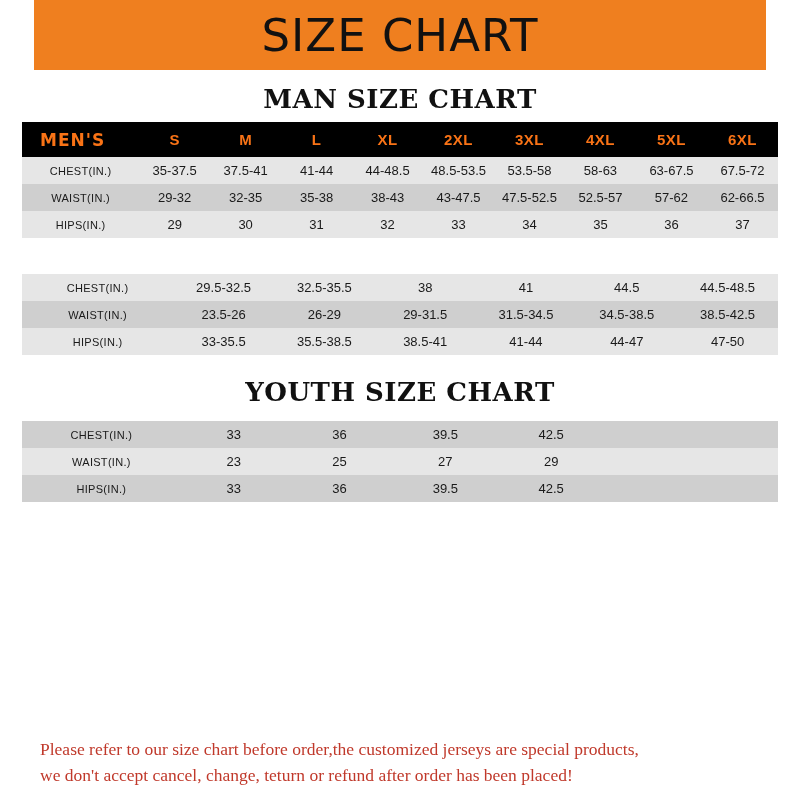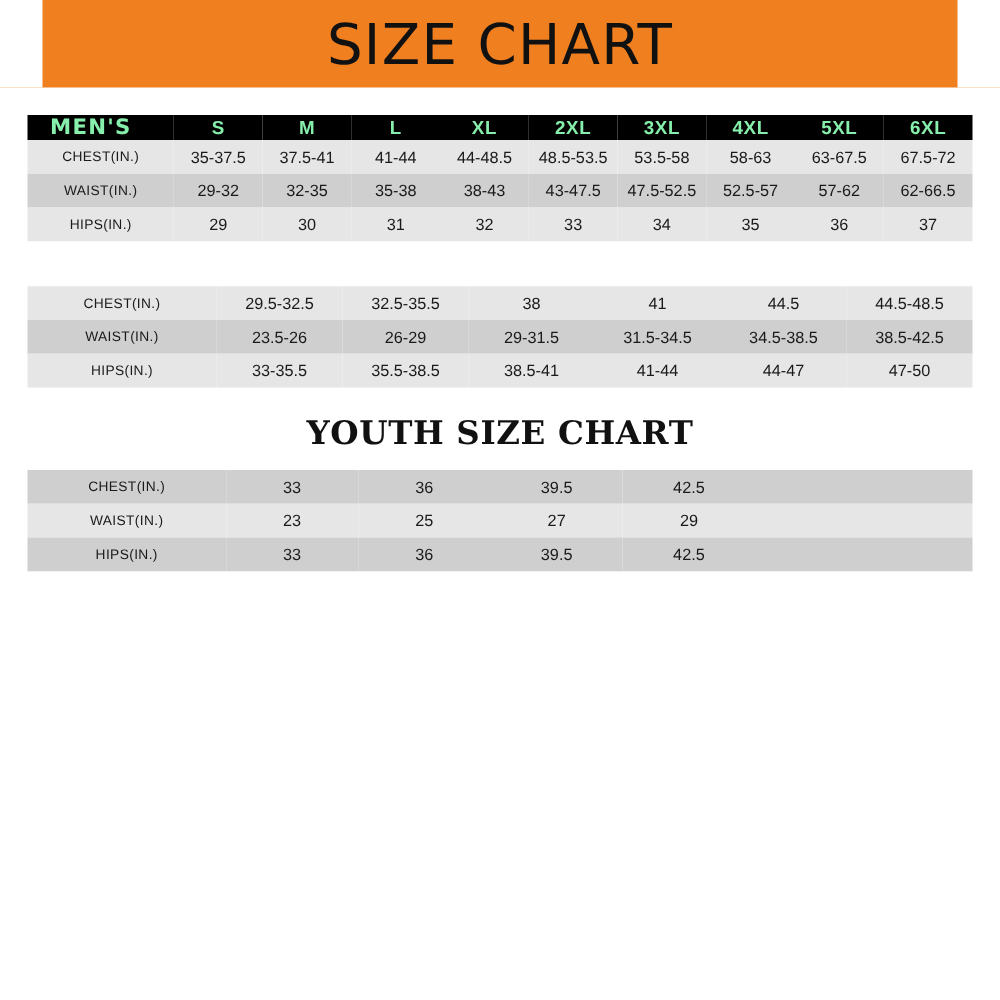--- a/index.html
+++ b/index.html
@@ -75,24 +75,24 @@
     font-size: 13px;
     color: #1a1a1a;
     font-family: "Liberation Sans", sans-serif;
     font-weight: normal;
     padding: 0;
     height: 27px;
     vertical-align: middle;
   }
   .tbl .hdr-row td {
     background: #000000;
-    color: #86efac;
+    color: #f97316;
     font-weight: bold;
     font-size: 15px;
-    height: 20px;
+    height: 35px;
     letter-spacing: 0.5px;
   }
   .tbl .hdr-row td.first {
     text-align: left;
     padding-left: 18px;
     font-family: "DejaVu Sans", sans-serif;
     font-size: 17px;
     letter-spacing: 1px;
   }
   .tbl td.first {
@@ -130,20 +130,21 @@
 
   <div class="header-band">
     <div class="side-white left"></div>
     <div class="side-white right"></div>
     <div class="header-title">SIZE CHART</div>
   </div>
 
   <div class="content">
 
     <div class="spacer-sm"></div>
+    <div class="section-title">MAN SIZE CHART</div>
     <div class="spacer-xs"></div>
 
     <table class="tbl men-tbl">
       <colgroup>
         <col class="c0">
           <col>
           <col>
           <col>
           <col>
           <col>
@@ -282,15 +283,19 @@
           <td class="first">HIPS(IN.)</td>
           <td>33</td>
           <td>36</td>
           <td>39.5</td>
           <td>42.5</td>
           <td></td>
         </tr>
       </tbody>
     </table>
 
+    <div class="footer-note">
+      <div>Please refer to our size chart before order,the customized jerseys are special products,</div>
+      <div>we don't accept cancel, change, teturn or refund after order has been placed!</div>
+    </div>
 
   </div>
 </div>
 
 </body></html>

